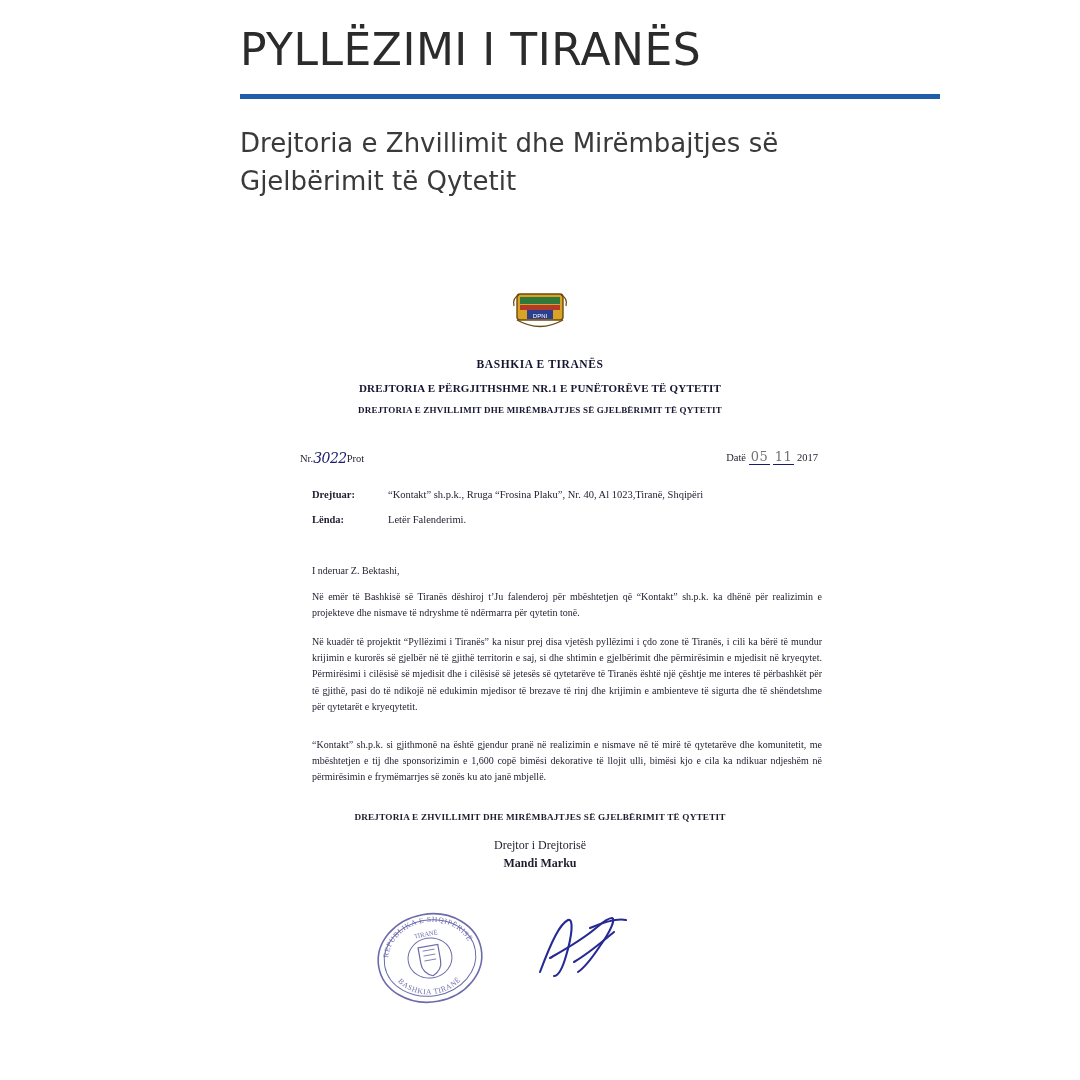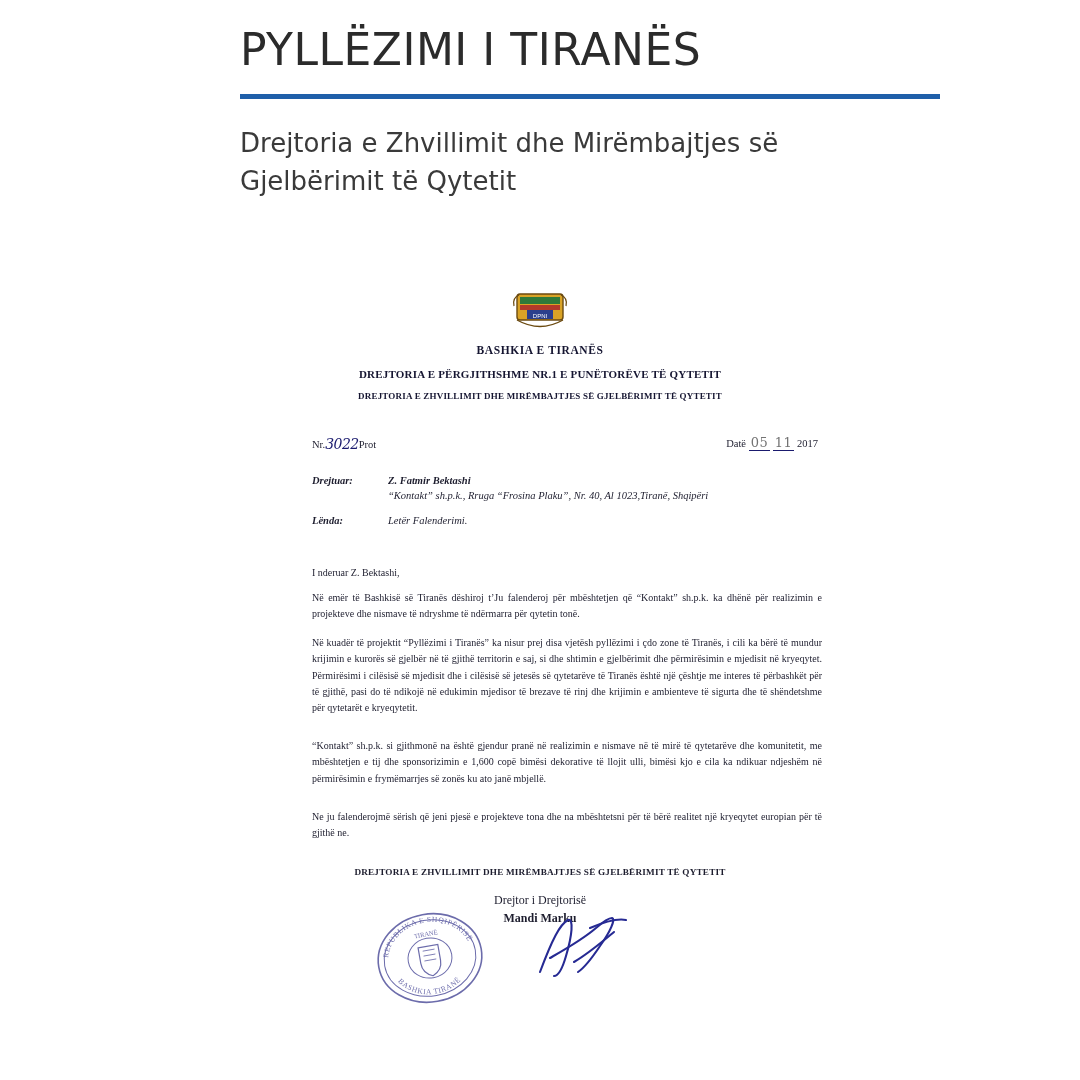--- a/index.html
+++ b/index.html
@@ -72,21 +72,21 @@
     height: 44px;
     position: relative;
   }
   .crest svg { display: block; }
 
   .org-line1 {
     text-align: center;
     font-size: 11.5px;
     font-weight: bold;
     letter-spacing: 0.6px;
-    margin-top: 6px;
+    margin-top: 20px;
     color: #151531;
   }
   .org-line2 {
     text-align: center;
     font-size: 11px;
     font-weight: bold;
     letter-spacing: 0.2px;
     margin-top: 12px;
     color: #151531;
   }
@@ -100,21 +100,21 @@
   }
 
   .refline {
     margin-top: 30px;
     position: relative;
     height: 22px;
     font-size: 10.5px;
   }
   .ref-left {
     position: absolute;
-    left: 72px;
+    left: 60px;
     top: 4px;
     white-space: nowrap;
   }
   .ref-hand {
     font-family: "DejaVu Serif", serif;
     color: #1a1a6e;
     font-size: 14px;
     font-style: italic;
     letter-spacing: -0.5px;
     position: relative;
@@ -133,21 +133,20 @@
     letter-spacing: 0.5px;
     border-bottom: 1px solid #1a1a6e;
     padding: 0 2px;
   }
 
   .field-row {
     margin-top: 20px;
     position: relative;
     font-size: 10.5px;
     line-height: 1.45;
-    font-style: italic;
   }
   .field-label {
     position: absolute;
     left: 72px;
     top: 0;
     font-weight: bold;
   }
   .field-value {
     margin-left: 148px;
   }
@@ -252,36 +251,34 @@
         <span>Datë</span>
         <span class="ref-date-hand">05</span>
         <span class="ref-date-hand">11</span>
         <span>2017</span>
       </div>
     </div>
 
     <div class="field-row">
       <span class="field-label">Drejtuar:</span>
       <div class="field-value">
-        <div class="strong">Z. Fatmir Bektashi</div>
         <div>“Kontakt” sh.p.k., Rruga “Frosina Plaku”, Nr. 40, Al 1023,Tiranë, Shqipëri</div>
       </div>
     </div>
 
     <div class="field-row subject">
       <span class="field-label">Lënda:</span>
       <div class="field-value">Letër Falenderimi.</div>
     </div>
 
     <div class="body-text">
       <p class="tight">I nderuar Z. Bektashi,</p>
       <p>Në emër të Bashkisë së Tiranës dëshiroj t’Ju falenderoj për mbështetjen që “Kontakt” sh.p.k. ka dhënë për realizimin e projekteve dhe nismave të ndryshme të ndërmarra për qytetin tonë.</p>
       <p>Në kuadër të projektit “Pyllëzimi i Tiranës” ka nisur prej disa vjetësh pyllëzimi i çdo zone të Tiranës, i cili ka bërë të mundur krijimin e kurorës së gjelbër në të gjithë territorin e saj, si dhe shtimin e gjelbërimit dhe përmirësimin e mjedisit në kryeqytet. Përmirësimi i cilësisë së mjedisit dhe i cilësisë së jetesës së qytetarëve të Tiranës është një çështje me interes të përbashkët për të gjithë, pasi do të ndikojë në edukimin mjedisor të brezave të rinj dhe krijimin e ambienteve të sigurta dhe të shëndetshme për qytetarët e kryeqytetit.</p>
       <p class="gap-top">“Kontakt” sh.p.k. si gjithmonë na është gjendur pranë në realizimin e nismave në të mirë të qytetarëve dhe komunitetit, me mbështetjen e tij dhe sponsorizimin e 1,600 copë bimësi dekorative të llojit ulli, bimësi kjo e cila ka ndikuar ndjeshëm në përmirësimin e frymëmarrjes së zonës ku ato janë mbjellë.</p>
-      <p class="gap-top">Ne ju falenderojmë sërish që jeni pjesë e projekteve tona dhe na mbështetsni për të bërë realitet një kryeqytet europian për të gjithë ne.</p>
     </div>
 
     <div class="closing-org">DREJTORIA E ZHVILLIMIT DHE MIRËMBAJTJES SË GJELBËRIMIT TË QYTETIT</div>
 
     <div class="sign-block">
       <div>Drejtor i Drejtorisë</div>
       <div class="sign-name">Mandi Marku</div>
     </div>
 
     <div class="signature">

